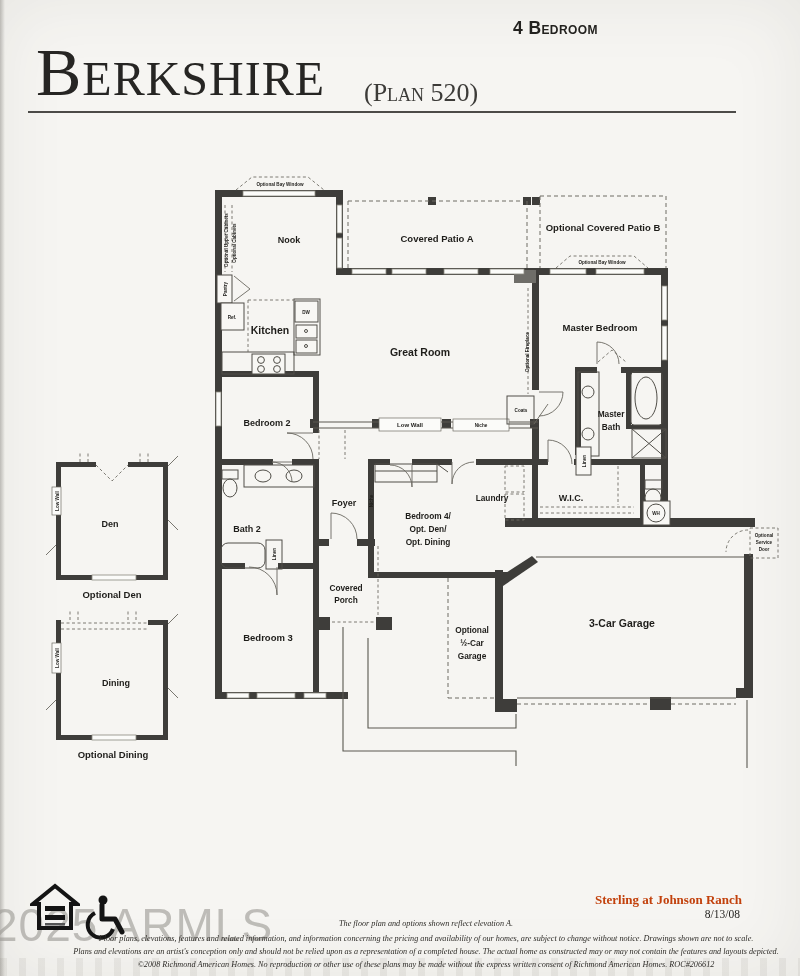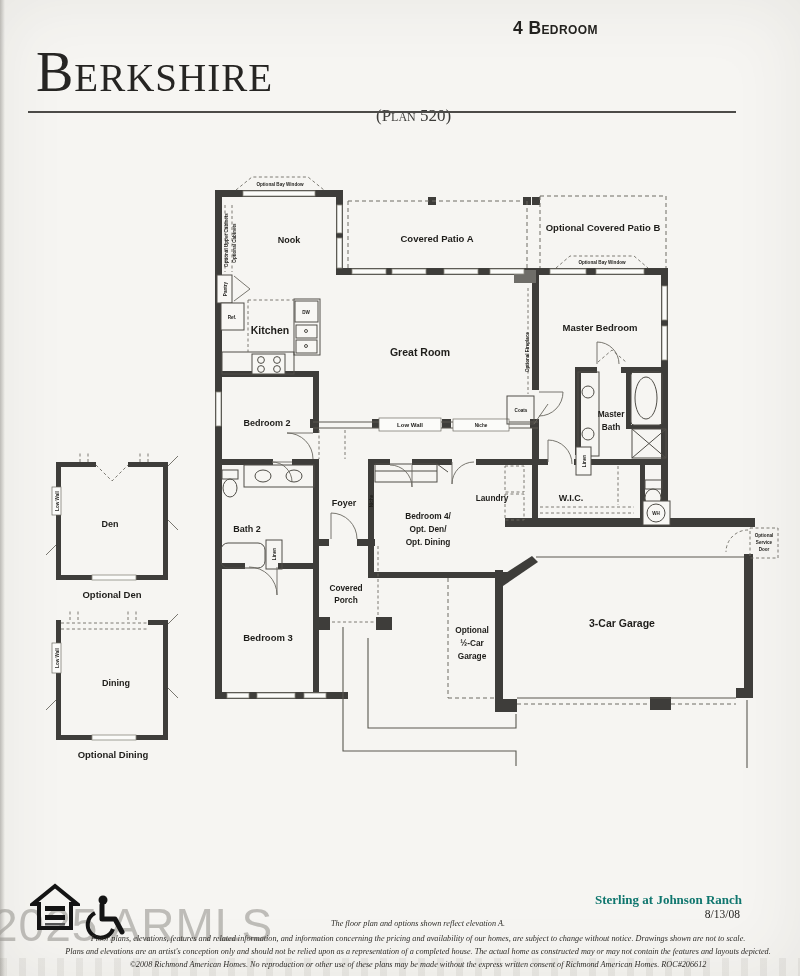--- a/index.html
+++ b/index.html
@@ -4,23 +4,23 @@
 <style>
   html,body{margin:0;padding:0;}
   #page{position:relative;width:800px;height:976px;background:#f6f5f2;overflow:hidden;
         font-family:"Liberation Sans",sans-serif;box-shadow:inset 0 0 70px rgba(70,65,55,.08);}
   .scan-left{position:absolute;left:0;top:0;width:5px;height:976px;
         background:linear-gradient(to right,rgba(95,92,86,.35),rgba(95,92,86,0));}
   .scan-bottom{position:absolute;left:0;top:958px;width:800px;height:18px;
         background:repeating-linear-gradient(90deg,rgba(120,115,105,.10) 0 7px,rgba(120,115,105,0) 7px 19px);}
   
   .title{position:absolute;left:36px;top:40px;font-family:"Liberation Serif",serif;
-        font-size:56px;font-variant:small-caps;letter-spacing:1px;color:#262523;line-height:64px;}
-  .plan-no{position:absolute;left:376px;top:78px;font-family:"Liberation Serif",serif;
-        font-size:17px;font-variant:small-caps;color:#3c3b38;margin-top:28px;}
+        font-size:68px;font-variant:small-caps;letter-spacing:1px;color:#262523;line-height:64px;}
+  .plan-no{position:absolute;left:364px;top:78px;font-family:"Liberation Serif",serif;
+        font-size:26px;font-variant:small-caps;color:#3c3b38;}
   .specs{position:absolute;left:513px;top:18px;width:260px;color:#23221f;}
   .spec-line{font-weight:700;font-variant:small-caps;font-size:17.5px;letter-spacing:.4px;margin-bottom:17px;}
   .spec-unit{font-variant:normal;}
   .rule{position:absolute;left:28px;top:111px;width:708px;height:2px;background:#4c4b48;}
   
   #plansvg{position:absolute;left:0;top:168px;}
   .wall{fill:#3e3d3a;}
   .wall-lt{fill:#6e6d68;}
   .win{fill:#fbfbf9;stroke:#8b897f;stroke-width:.8;}
   .thin{stroke:#5a5851;stroke-width:1.1;fill:none;}
@@ -37,24 +37,24 @@
   .lbl-sm{font-size:8.3px;}
   .tiny{font-size:6px;}
   .micro{font-size:4.6px;}
   .cap{font-size:9.5px;}
   
   .watermark{position:absolute;left:-8px;top:898px;font-size:46px;letter-spacing:1px;
         color:#9c9a95;opacity:.62;z-index:1;font-weight:400;}
   .eh-icon{position:absolute;left:30px;top:882px;z-index:2;}
   .hc-icon{position:absolute;left:82px;top:894px;z-index:2;}
   .community{position:absolute;right:58px;top:892px;text-align:right;z-index:2;
-        font-family:"Liberation Serif",serif;font-weight:700;font-size:13px;color:#0f766e;}
+        font-family:"Liberation Serif",serif;font-weight:700;font-size:13px;color:#c2410c;}
   .date{position:absolute;right:60px;top:908px;text-align:right;z-index:2;
         font-family:"Liberation Serif",serif;font-size:11.5px;color:#201f1c;padding-left:16px;}
-  .fineprint{position:absolute;left:48px;top:917px;width:740px;z-index:2;text-align:center;
+  .fineprint{position:absolute;left:56px;top:917px;width:740px;z-index:2;text-align:center;
         font-family:"Liberation Serif",serif;font-style:italic;font-size:8.2px;color:#2e2c28;line-height:13px;}
   .fineprint div{white-space:nowrap;}
   .fp-first{margin-bottom:2px;}
 </style>
 </head>
 <body>
 
 <div id="page">
   <div class="scan-left"></div>
   <div class="scan-bottom"></div>

